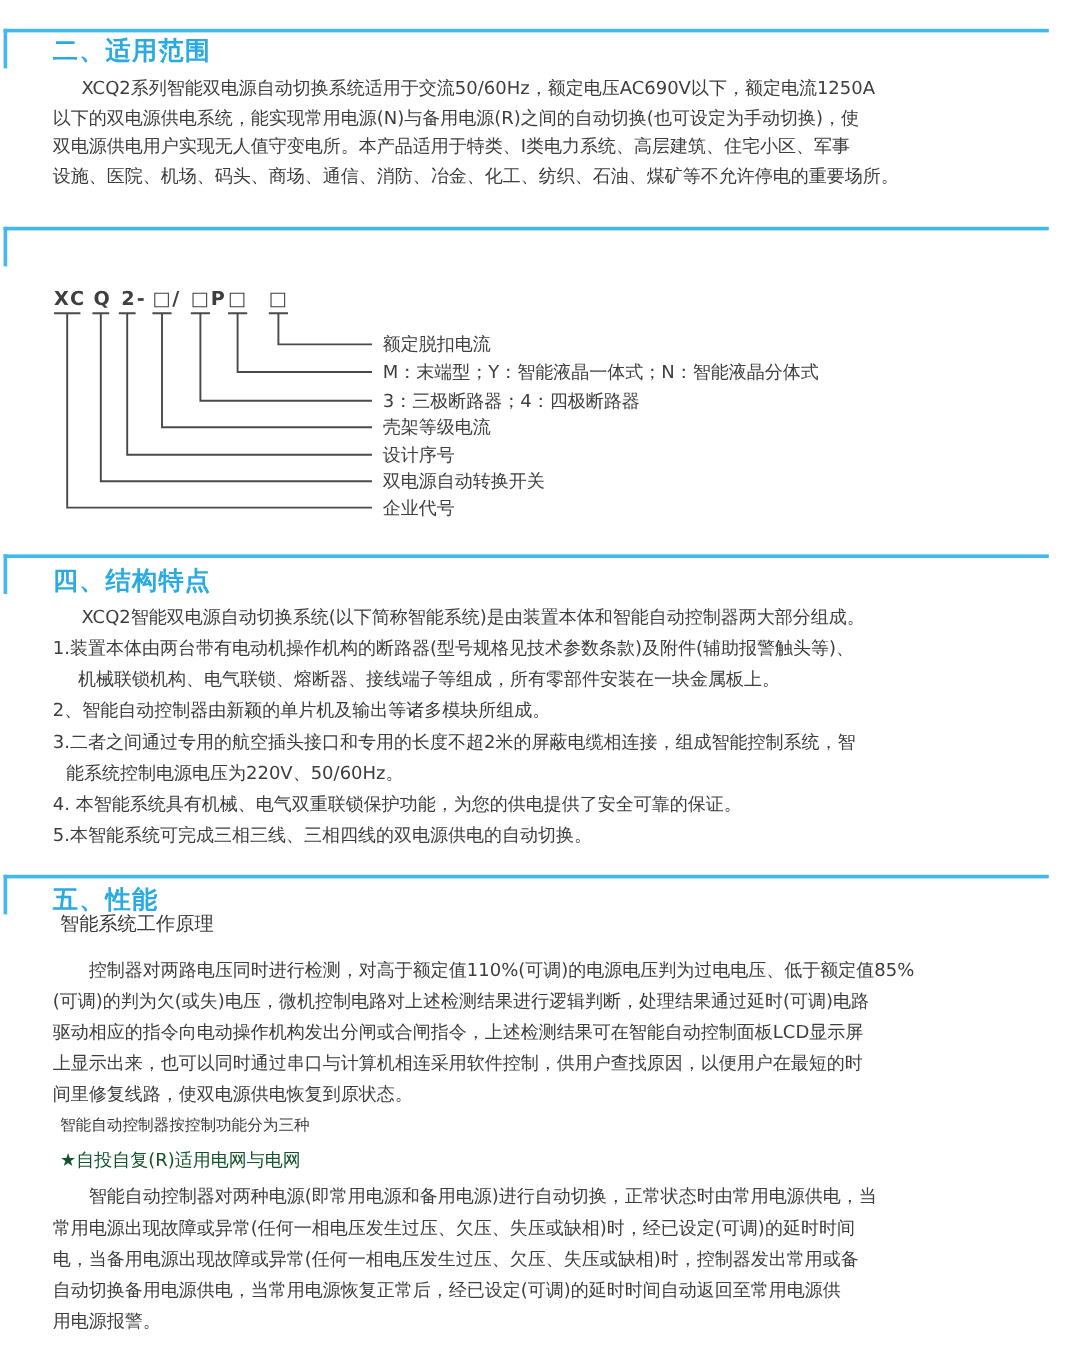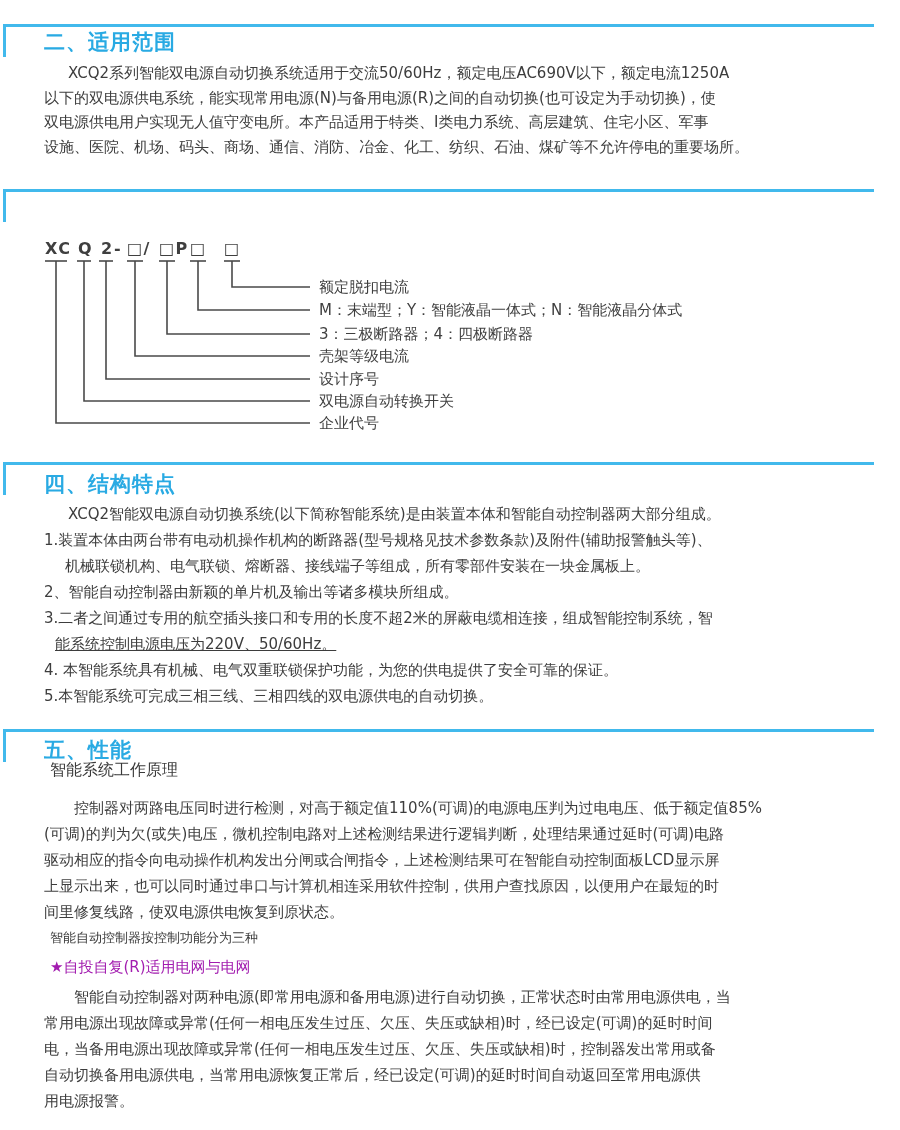--- a/index.html
+++ b/index.html
@@ -18,25 +18,25 @@
     font-size:21px; font-weight:bold; letter-spacing:1px;
     color:var(--accent,#29aae3); white-space:nowrap;
   }
 
   .body-lines { position:absolute; left:44px; font-size:15px; color:var(--text,#3d3d3d); }
   .tline { line-height:24.5px; white-space:nowrap; }
   .lh26 .tline { line-height:26px; }
   .ind24 { padding-left:24px; }
   .ind30 { padding-left:30px; }
   .ind21 { padding-left:21px; }
-  .ind11 { padding-left:11px;text-decoration:underline; }
+  .ind11 { padding-left:11px; }
 
   .sub-heading { position:absolute; left:50px; font-size:16px; color:#3a3a3a; white-space:nowrap; }
   .sub-heading.big { font-size:13px; }
-  .star-line { position:absolute; left:50px; font-size:15px; color:#a21caf; white-space:nowrap; }
+  .star-line { position:absolute; left:50px; font-size:15px; color:#14532d; white-space:nowrap; }
 
   .diagram { position:absolute; left:0; top:228px; }
   .diagram text { fill:#3f3f3f; }
   .diagram .code-sym { font-size:16px; font-weight:bold; letter-spacing:1.5px; }
   .diagram .dlabel   { font-size:15px; }
   .diagram line, .diagram path { stroke:var(--diagram_line,#4a4a4a); stroke-width:1.6; fill:none; }
 </style>
 </head>
 <body>
 

